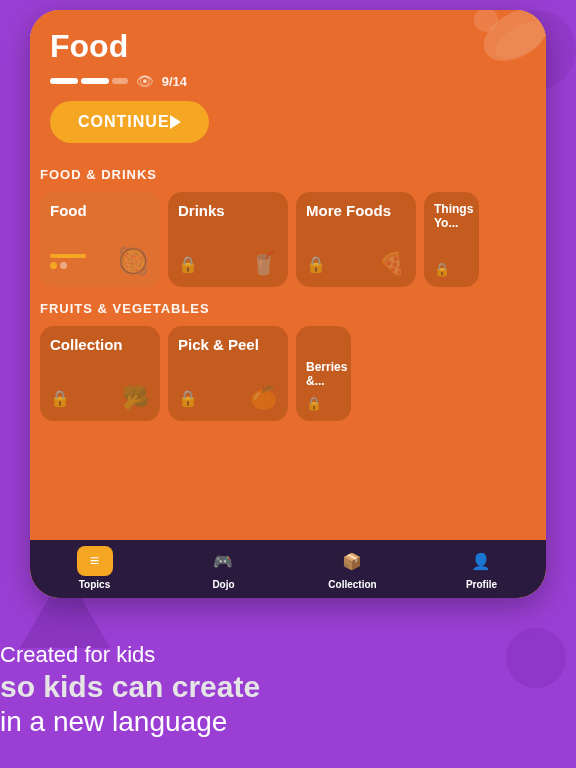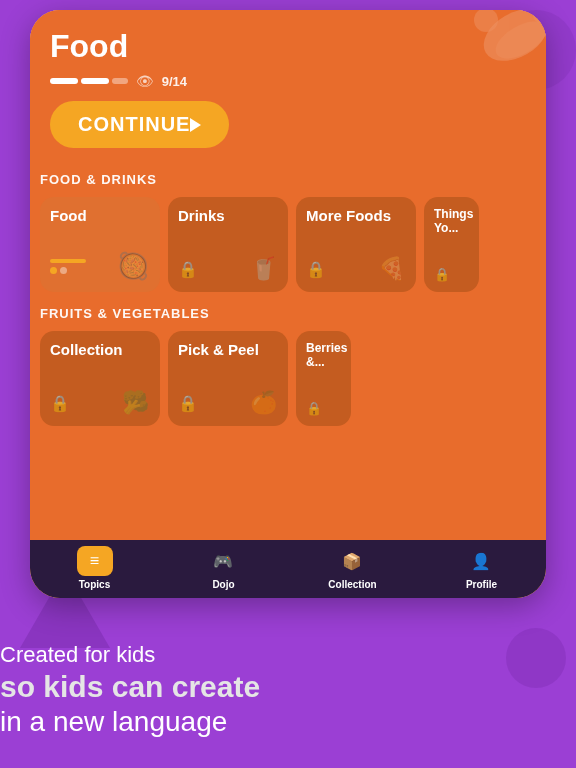--- a/index.html
+++ b/index.html
@@ -121,21 +121,21 @@
       font-size: 13px;
       font-weight: bold;
     }
 
     .continue-btn {
       background: #f5a623;
       border: none;
       border-radius: 30px;
       padding: 12px 28px;
       color: #fff;
-      font-size: 20px;
+      font-size: 16px;
       font-weight: 900;
       letter-spacing: 1px;
       display: flex;
       align-items: center;
       gap: 0;
       cursor: pointer;
     }
 
     .continue-btn-arrow {
       width: 0;
@@ -383,21 +383,21 @@
 
         <div class="card locked">
           <div class="card-title">Pick &amp; Peel</div>
           <div class="card-footer">
             <span class="lock-icon">🔒</span>
             <div style="font-size:22px;opacity:0.3;">🍊</div>
           </div>
         </div>
 
         <div class="card locked" style="flex:0 0 55px;overflow:hidden;">
-          <div class="card-title" style="font-size:12px;">Berries &amp;...</div>
+          <div class="card-title" style="font-size:12px;margin-top:24px;">Berries &amp;...</div>
           <div class="card-footer">
             <span class="lock-icon" style="font-size:13px;">🔒</span>
           </div>
         </div>
 
       </div>
     </div>
 
     <div class="bottom-nav">
 

